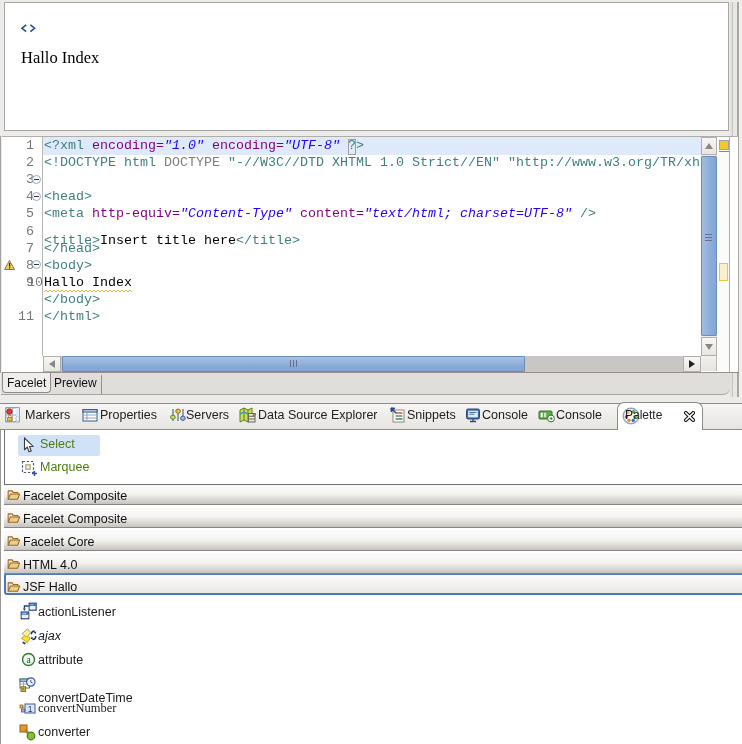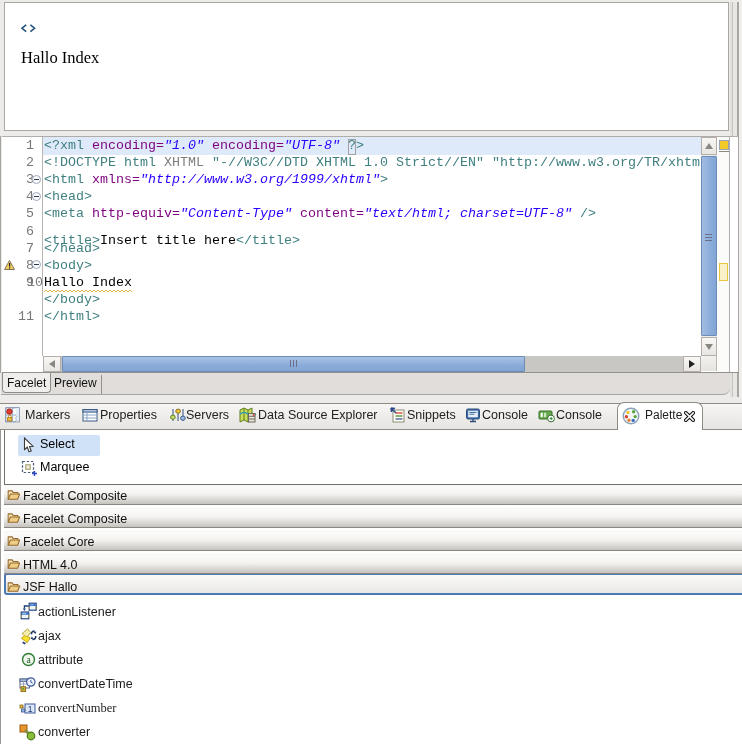--- a/index.html
+++ b/index.html
@@ -43,21 +43,21 @@
 #ptabtxt{left:54px;top:376px;font-size:12px;color:#111;}
 #ptabsep{left:101px;top:375px;width:1px;height:19px;background:#94918c;}
 
 #paneltop{left:0;top:403px;width:742px;height:1px;background:#8e8b86;}
 #tabbar{left:0;top:404px;width:742px;height:25px;background:linear-gradient(#f7f6f4,#e6e4e1);border-bottom:1px solid #8e8b86;}
 .vtab{position:absolute;top:408px;font-size:12.5px;color:#222;}
 .vicon{position:absolute;top:407px;}
 #ptab{left:617px;top:402px;width:84px;height:28px;background:#fff;border:1px solid #8e8b86;border-bottom:none;border-radius:7px 7px 0 0;}
 #pcontent{left:0;top:430px;width:742px;height:314px;background:#fff;}
 #selhl{left:18px;top:435px;width:82px;height:21px;background:#d0e2f8;border-radius:2px;}
-.palrow{position:absolute;font-size:12.5px;color:#000000;}
+.palrow{position:absolute;font-size:12.5px;color:#4d7c0f;}
 .drawer{position:absolute;left:4px;width:738px;height:18px;background:linear-gradient(#fcfcfb,#f3f2ef 45%,#cbc8c4 95%,#c5c2bd);border-top:1px solid #f5f5f3;border-bottom:1px solid #8a8782;}
 .dlabel{position:absolute;left:19px;top:3px;font-size:12.5px;color:#111;}
 #jsffocus{left:4px;top:573px;width:740px;height:18px;border:2px solid #4d79b5;border-radius:3px;background:linear-gradient(#fbfbfa,#e9e7e4);}
 .pitem{position:absolute;left:38px;font-size:12.5px;color:#1c1c1c;}
 .picon{position:absolute;left:20px;}
 .band{position:absolute;top:2px;height:395px;}
 </style>
 </head>
 <body>
 
@@ -95,22 +95,21 @@
 <div class="fold" style="top:260px;"></div>
 <div class="abs" id="warn8">
 <svg width="11" height="10" viewBox="0 0 11 10">
       <path d="M5.5 0.5 L10.5 9.5 L0.5 9.5 Z" fill="#f2cf5a" stroke="#72685a" stroke-width="0.9"></path>
       <rect x="5" y="3" width="1.2" height="3.6" fill="#222"></rect>
       <rect x="5" y="7.4" width="1.2" height="1.2" fill="#222"></rect>
     </svg>
 </div>
 <div class="abs" id="codewrap">
 <div class="cl" style="top:0.0px;left:1px;"><span class="t">&lt;?xml </span><span class="a">encoding=</span><span class="v">"1.0"</span><span class="t"> </span><span class="a">encoding=</span><span class="v">"UTF-8"</span><span class="t"> ?&gt;</span></div>
-<div class="cl" style="top:17.1px;left:1px;"><span class="t">&lt;!DOCTYPE html </span><span class="g">XHTML </span><span class="t">"-//W3C//DTD XHTML 1.0 Strict//EN" "http://www.w3.org/TR/xhtml1/DTD/xhtml1-strict.dtd"&gt;</span></div>
-<div class="cl" style="top:34.2px;left:1px;"><span class="t">&lt;html </span><span class="a">xmlns=</span><span class="v">"http://www.w3.org/1999/xhtml"</span><span class="t">&gt;</span></div>
+<div class="cl" style="top:17.1px;left:1px;"><span class="t">&lt;!DOCTYPE html </span><span class="g">DOCTYPE </span><span class="t">"-//W3C//DTD XHTML 1.0 Strict//EN" "http://www.w3.org/TR/xhtml1/DTD/xhtml1-strict.dtd"&gt;</span></div>
 <div class="cl" style="top:51.3px;left:1px;"><span class="t">&lt;head&gt;</span></div>
 <div class="cl" style="top:68.4px;left:1px;"><span class="t">&lt;meta </span><span class="a">http-equiv=</span><span class="v">"Content-Type"</span><span class="t"> </span><span class="a">content=</span><span class="v">"text/html; charset=UTF-8"</span><span class="t"> /&gt;</span></div>
 <div class="cl" style="top:79px;left:1px;margin-top:16px;"><span class="t">&lt;title&gt;</span>Insert title here<span class="t">&lt;/title&gt;</span></div>
 <div class="cl" style="top:102.6px;left:1px;"><span class="t">&lt;/head&gt;</span></div>
 <div class="cl" style="top:119.7px;left:1px;"><span class="t">&lt;body&gt;</span></div>
 <div class="cl" style="top:136.8px;left:1px;">Hallo Index</div>
 <div class="cl" style="top:153.9px;left:1px;"><span class="t">&lt;/body&gt;</span></div>
 <div class="cl" style="top:171.0px;left:1px;"><span class="t">&lt;/html&gt;</span></div>
 </div>
 <div class="abs" id="brk"></div>
@@ -220,21 +219,21 @@
  <path d="M2 2 L10 10 M10 2 L2 10" stroke="#fff" stroke-width="1.7" stroke-linecap="square"></path>
 </svg>
 
 <div class="vtab" style="left:25px;">Markers</div>
 <div class="vtab" style="left:100px;">Properties</div>
 <div class="vtab" style="left:186px;">Servers</div>
 <div class="vtab" style="left:258px;">Data Source Explorer</div>
 <div class="vtab" style="left:407px;">Snippets</div>
 <div class="vtab" style="left:482px;">Console</div>
 <div class="vtab" style="left:556px;">Console</div>
-<div class="vtab" style="left:645px;font-size:12px;">Palette</div>
+<div class="vtab" style="left:625px;font-size:12px;">Palette</div>
 
 <div class="abs" id="pcontent"></div>
 <div class="abs" style="left:0;top:430px;width:1px;height:314px;background:#9b9894;"></div>
 <div class="abs" style="left:4px;top:430px;width:1px;height:55px;background:#73716d;"></div>
 <div class="abs" style="left:4px;top:484px;width:738px;height:1px;background:#73716d;"></div>
 <div class="abs" id="selhl"></div>
 <svg class="abs" style="left:23px;top:437px;" width="13" height="17" viewBox="0 0 13 17">
     <path d="M1.5 1 L1.5 12.5 L4.3 10.2 L6 14.8 L8.2 14 L6.5 9.5 L10 9.2 Z" fill="#fff" stroke="#3a3a3a" stroke-width="1.1"></path>
   </svg>
 <svg class="abs" style="left:21px;top:460px;" width="17" height="17" viewBox="0 0 17 17">
@@ -321,17 +320,17 @@
  <rect x="1" y="5" width="3" height="3" fill="#e8b83c" stroke="#8a6d10" stroke-width="0.8"></rect>
  <rect x="2.5" y="9" width="3" height="3" fill="#9cb8e0" stroke="#3c5a9c" stroke-width="0.8"></rect>
  <path d="M4 6.5 L7 10.5" stroke="#8a8a8a"></path>
 </svg>
 <svg class="picon" style="top:724px;left:19px;" width="17" height="17" viewBox="0 0 17 17">
  <rect x="1" y="1" width="7" height="7" fill="#e8962c" stroke="#a05a10"></rect>
  <path d="M6 6 L11.5 11.5" stroke="#8a8a3c" stroke-width="2.6"></path>
  <circle cx="12" cy="12" r="3.8" fill="#8abc3c" stroke="#4a7a14" stroke-width="1.2"></circle>
 </svg>
 <div class="pitem" style="top:605px;">actionListener</div>
-<div class="pitem" style="top:629px;">ajax</div>
+<div class="pitem" style="top:629px;font-style:italic;">ajax</div>
 <div class="pitem" style="top:653px;">attribute</div>
-<div class="pitem" style="top:677px;">convertDateTime</div>
+<div class="pitem" style="top:691px;">convertDateTime</div>
 <div class="pitem" style="top:701px;font-family:Liberation Serif, serif;">convertNumber</div>
 <div class="pitem" style="top:725px;">converter</div>
 
 </body></html>

